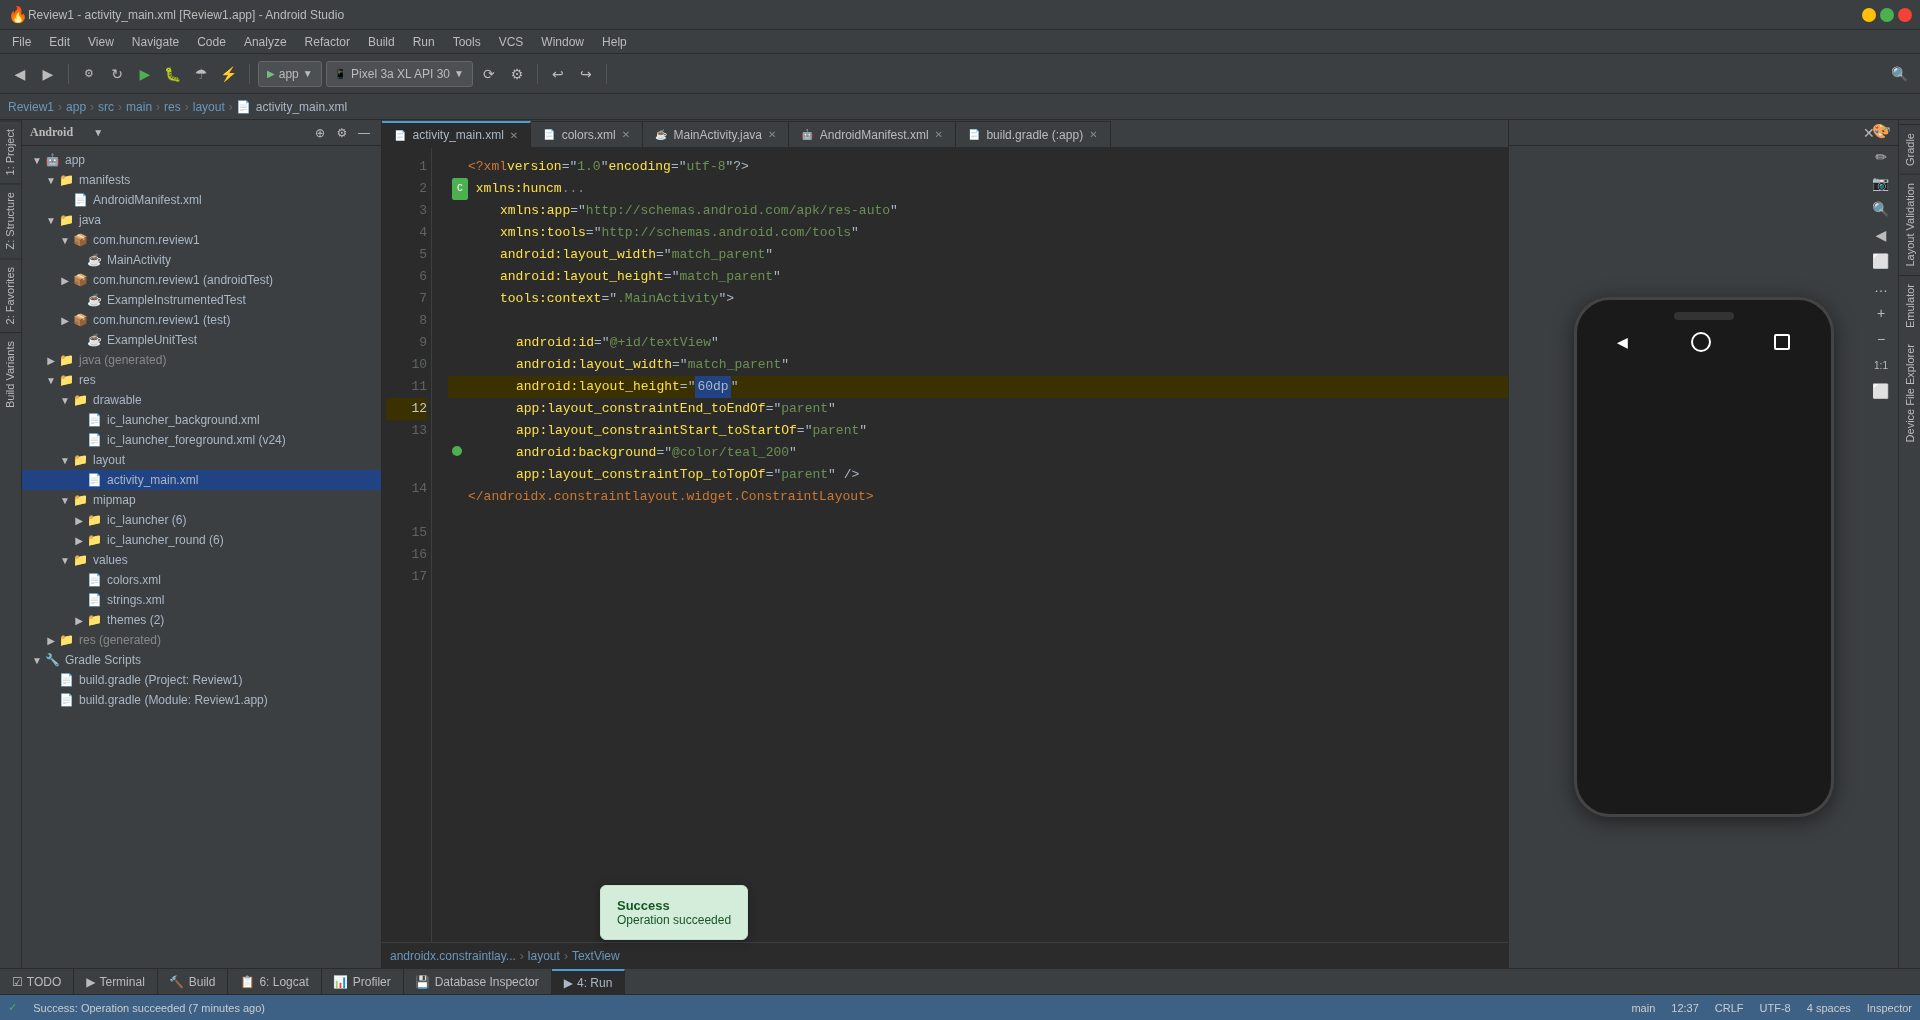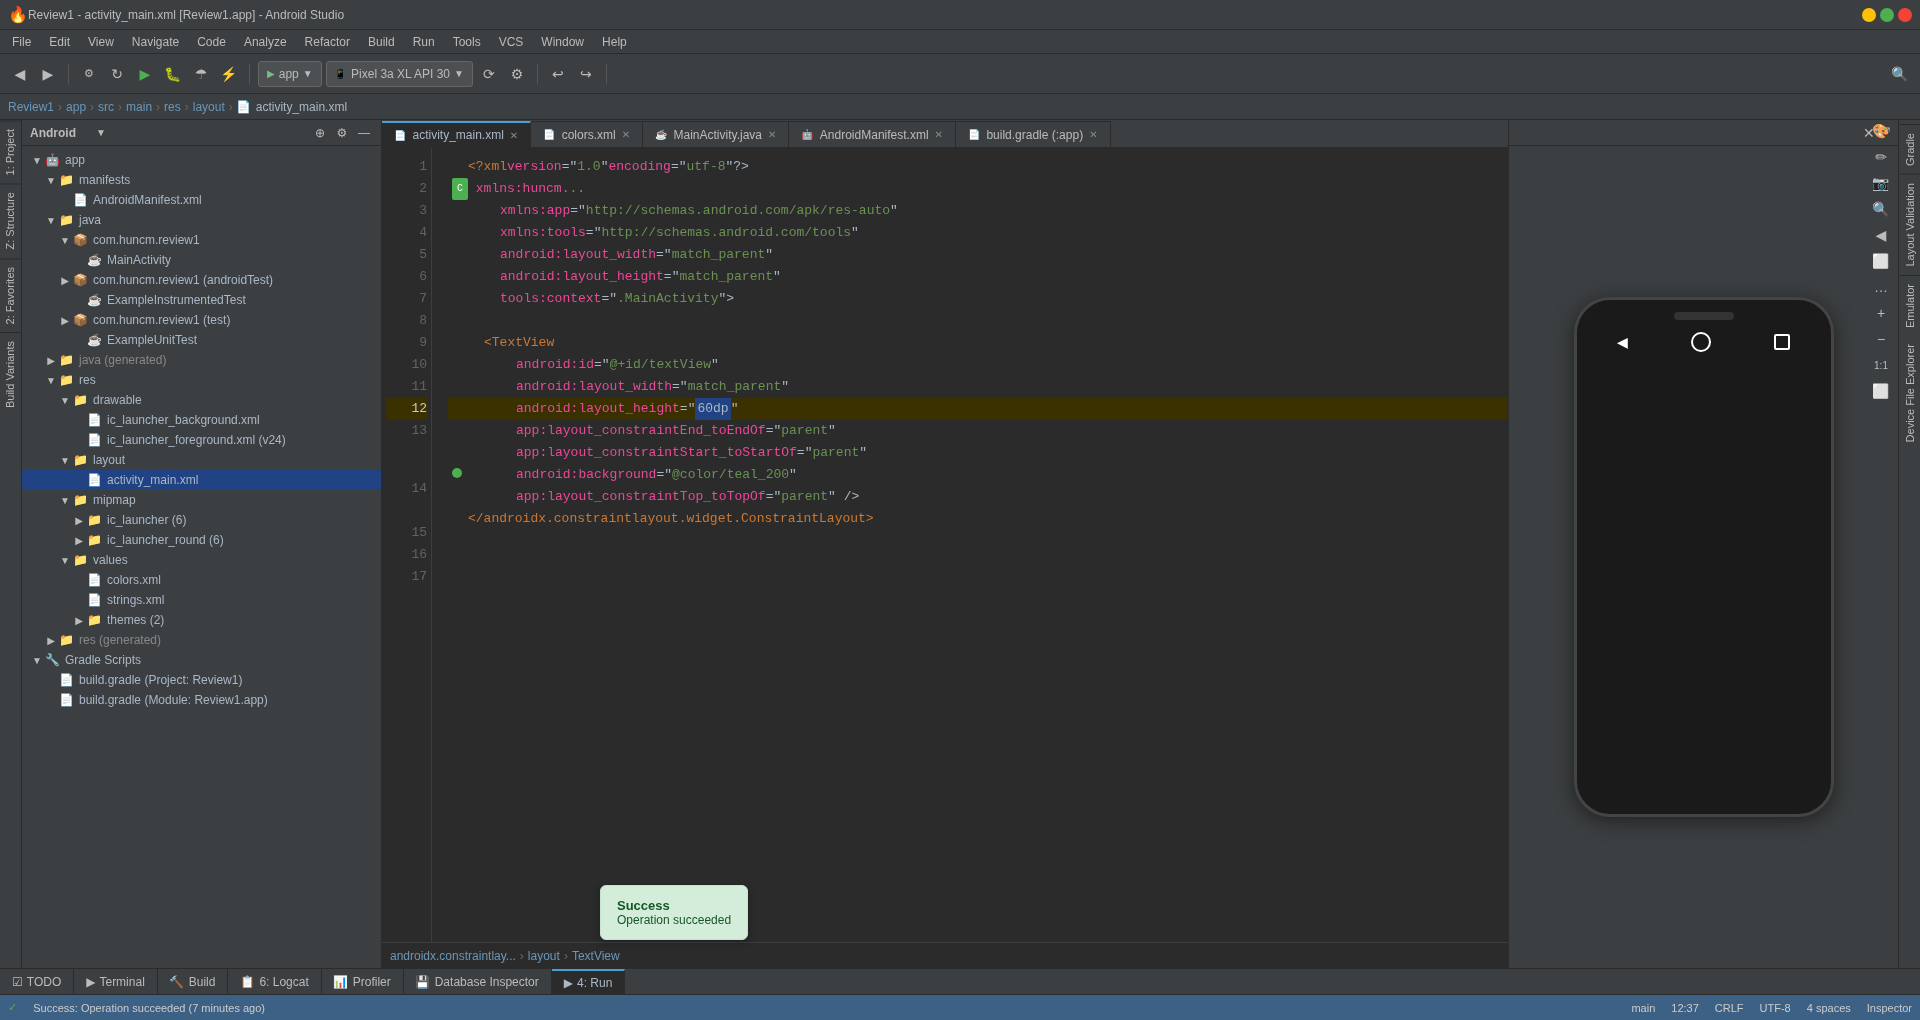--- a/index.html
+++ b/index.html
@@ -56,21 +56,21 @@
 
     
     #code-editor { flex: 1; background: #2b2b2b; display: flex; overflow: hidden; }
     #line-numbers { width: 50px; background: #2b2b2b; padding: 8px 4px; text-align: right; color: #606366; font-size: 13px; font-family: 'Courier New', monospace; line-height: 22px; border-right: 1px solid #3c3f41; }
     #code-content { flex: 1; padding: 8px 0 8px 16px; font-family: 'Courier New', monospace; font-size: 13px; line-height: 22px; overflow: auto; }
     .code-line { display: flex; align-items: flex-start; min-height: 22px; padding-left: 4px; }
     .code-line.highlighted-line { background: #3a3000; }
     .kw-orange { color: #cc7832; }
     .kw-green { color: #6a9153; }
     .kw-white { color: #a9b7c6; }
-    .kw-teal { color: #ec4899; }
+    .kw-teal { color: #fde047; }
     .green-dot { display: inline-block; width: 10px; height: 10px; border-radius: 50%; background: #4caf50; margin-right: 3px; }
 
     
     #right-panel { width: 390px; background: #3c3f41; border-left: 1px solid #2b2b2b; display: flex; flex-direction: column; }
     #right-panel-header { height: 28px; background: #3c3f41; display: flex; align-items: center; justify-content: space-between; padding: 0 8px; border-bottom: 1px solid #2b2b2b; }
     #device-frame { flex: 1; display: flex; align-items: center; justify-content: center; background: #3c3f41; padding: 10px; }
     .phone-outer { width: 260px; height: 520px; background: #1a1a1a; border-radius: 36px; border: 3px solid #444; position: relative; display: flex; flex-direction: column; align-items: center; box-shadow: 0 4px 20px rgba(0,0,0,0.5); }
     .phone-speaker { width: 60px; height: 8px; background: #333; border-radius: 4px; margin: 12px auto 6px; }
     .phone-screen { width: 236px; height: 400px; background: white; overflow: hidden; position: relative; }
     .phone-screen-header { height: 24px; background: #2b2b2b; display: flex; align-items: center; justify-content: space-between; padding: 0 8px; font-size: 9px; color: white; }
@@ -186,21 +186,21 @@
 
   <div id="left-sidebar-tabs" style="width:22px; background:#3c3f41; border-right:1px solid #2b2b2b; display:flex; flex-direction:column;">
     <div class="left-tab" style="writing-mode:vertical-rl;transform:rotate(180deg);font-size:11px;color:#bbb;padding:8px 4px;cursor:pointer;border-bottom:1px solid #2b2b2b;">1: Project</div>
     <div class="left-tab" style="writing-mode:vertical-rl;transform:rotate(180deg);font-size:11px;color:#bbb;padding:8px 4px;cursor:pointer;border-bottom:1px solid #2b2b2b;">Z: Structure</div>
     <div class="left-tab" style="writing-mode:vertical-rl;transform:rotate(180deg);font-size:11px;color:#bbb;padding:8px 4px;cursor:pointer;border-bottom:1px solid #2b2b2b;">2: Favorites</div>
     <div class="left-tab" style="writing-mode:vertical-rl;transform:rotate(180deg);font-size:11px;color:#bbb;padding:8px 4px;cursor:pointer;">Build Variants</div>
   </div>
 
   <div id="project-panel">
     <div id="project-header">
-      <div style="display:flex;align-items:center;gap:20px;">
+      <div style="display:flex;align-items:center;gap:20px;font-family:Liberation Serif, serif;">
         <span style="font-size:12px;color:#bbb;font-weight:bold;">Android</span>
         <span style="font-size:10px;color:#bbb;">▼</span>
       </div>
       <div class="panel-icons">
         <span class="panel-icon">⊕</span>
         <span class="panel-icon">⚙</span>
         <span class="panel-icon">—</span>
       </div>
     </div>
     <div id="project-tree">
@@ -504,25 +504,20 @@
             <span class="kw-teal">tools:context</span>
             <span class="kw-white">="</span>
             <span class="kw-green">.MainActivity</span>
             <span class="kw-white">"&gt;</span>
         </div>
 
         <div class="code-line">
           <span style="width:16px;display:inline-block;"></span>&nbsp;
         </div>
 
-        <div class="code-line">
-          <span style="width:16px;display:inline-block;"></span>
-          <span style="margin-left:16px;"></span>
-            <span class="kw-orange">&lt;TextView</span>
-        </div>
 
         <div class="code-line">
           <span style="width:16px;display:inline-block;"></span>
           <span style="margin-left:48px;"></span>
             <span class="kw-teal">android:id</span>
             <span class="kw-white">="</span>
             <span class="kw-green">@+id/textView</span>
             <span class="kw-white">"</span>
         </div>
 

